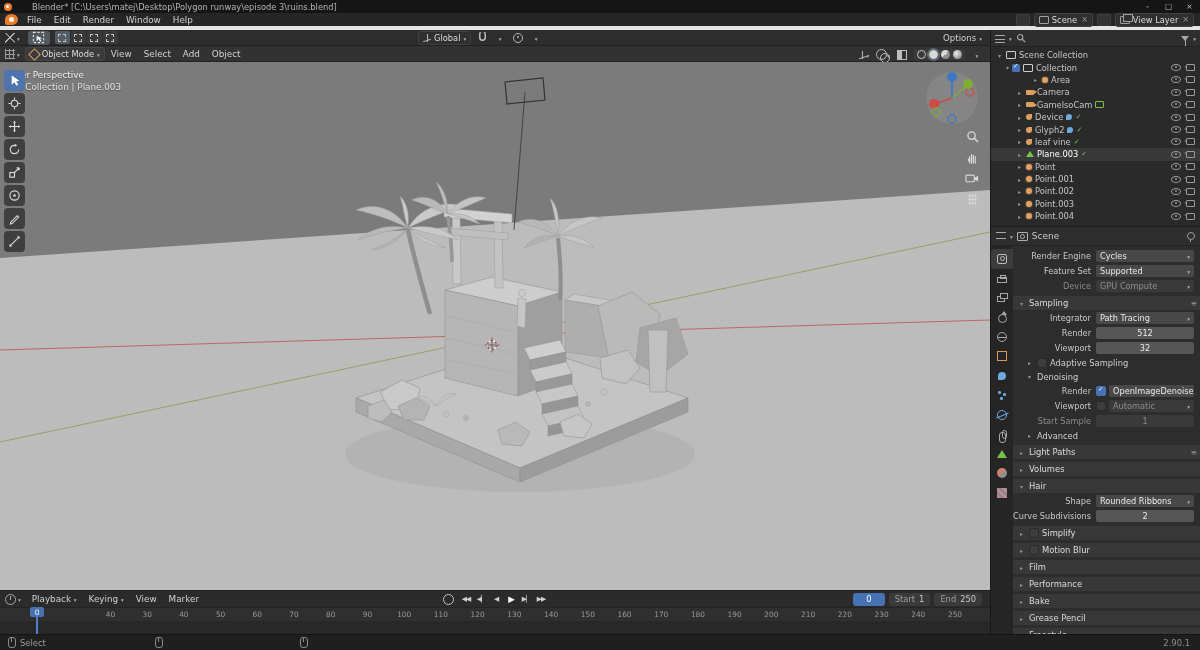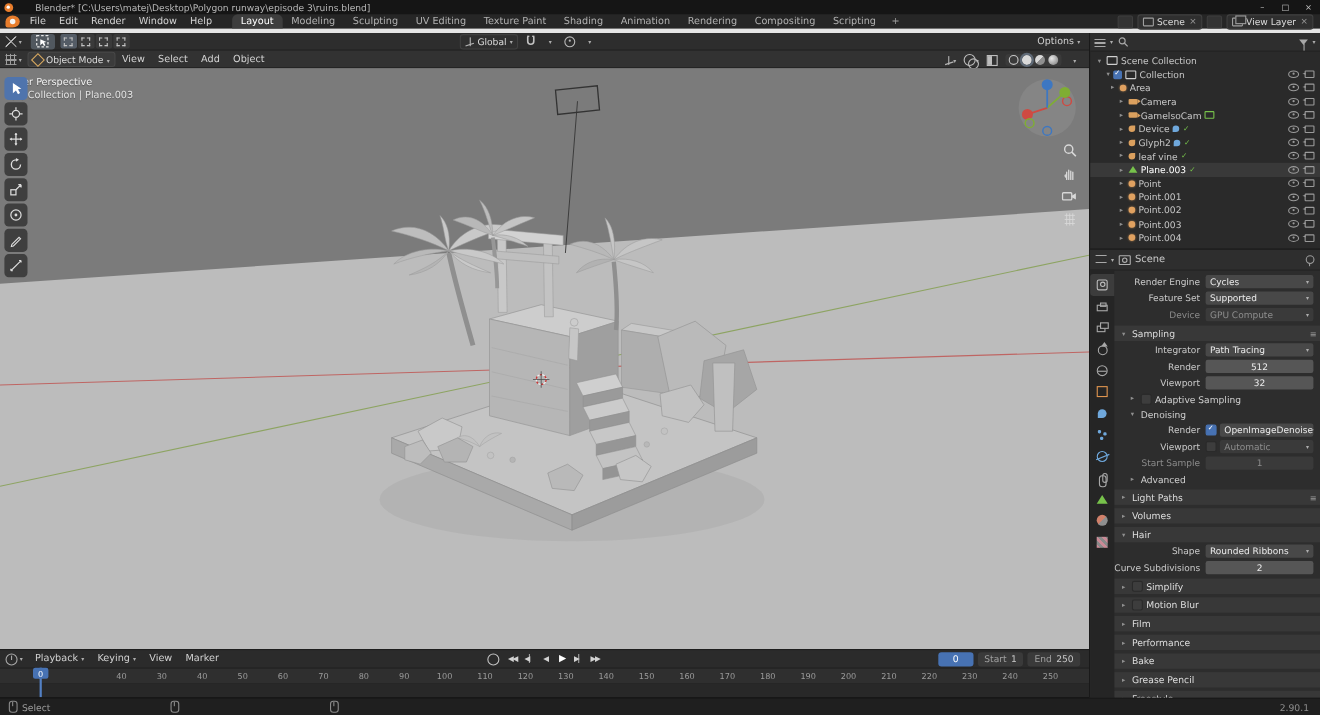--- a/index.html
+++ b/index.html
@@ -199,33 +199,20 @@
     </div>
   </div>
 
   <div id="topbar" class="abs">
     <span class="blogo2"></span>
     <span class="menu-item">File</span>
     <span class="menu-item">Edit</span>
     <span class="menu-item">Render</span>
     <span class="menu-item">Window</span>
     <span class="menu-item">Help</span>
-    <div class="ws-tabs">
-      <span class="ws-tab active">Layout</span>
-      <span class="ws-tab">Modeling</span>
-      <span class="ws-tab">Sculpting</span>
-      <span class="ws-tab">UV Editing</span>
-      <span class="ws-tab">Texture Paint</span>
-      <span class="ws-tab">Shading</span>
-      <span class="ws-tab">Animation</span>
-      <span class="ws-tab">Rendering</span>
-      <span class="ws-tab">Compositing</span>
-      <span class="ws-tab">Scripting</span>
-      <span class="ws-tab add">+</span>
-    </div>
     <div class="tb-right">
       <span class="mini-iconbtn"></span>
       <div class="pill">
         <span class="pico"></span>
         <span>Scene</span>
         <span class="pill-x">×</span>
       </div>
       <span class="mini-iconbtn"></span>
       <div class="pill">
         <span class="pico layer-ico"></span>
@@ -631,21 +618,21 @@
       </div>
       <div class="orow" style="padding-left:12px;">
         <span class="tri tri-o"></span>
         <span class="ocheck"></span>
         <span class="oi oi-coll"></span>
         <span class="olabel">Collection</span>
         <span class="ospacer"></span>
           <span class="i-eye"></span>
           <span class="i-cam2"></span>
       </div>
-      <div class="orow" style="padding-left:16px;">
+      <div class="orow" style="padding-left:40px;">
         <span class="tri tri-c"></span>
         <span class="oi oi-light"></span>
         <span class="olabel">Area</span>
         <span class="ospacer"></span>
           <span class="i-eye"></span>
           <span class="i-cam2"></span>
       </div>
       <div class="orow" style="padding-left:24px;">
         <span class="tri tri-c"></span>
         <span class="oi oi-cam"></span>

